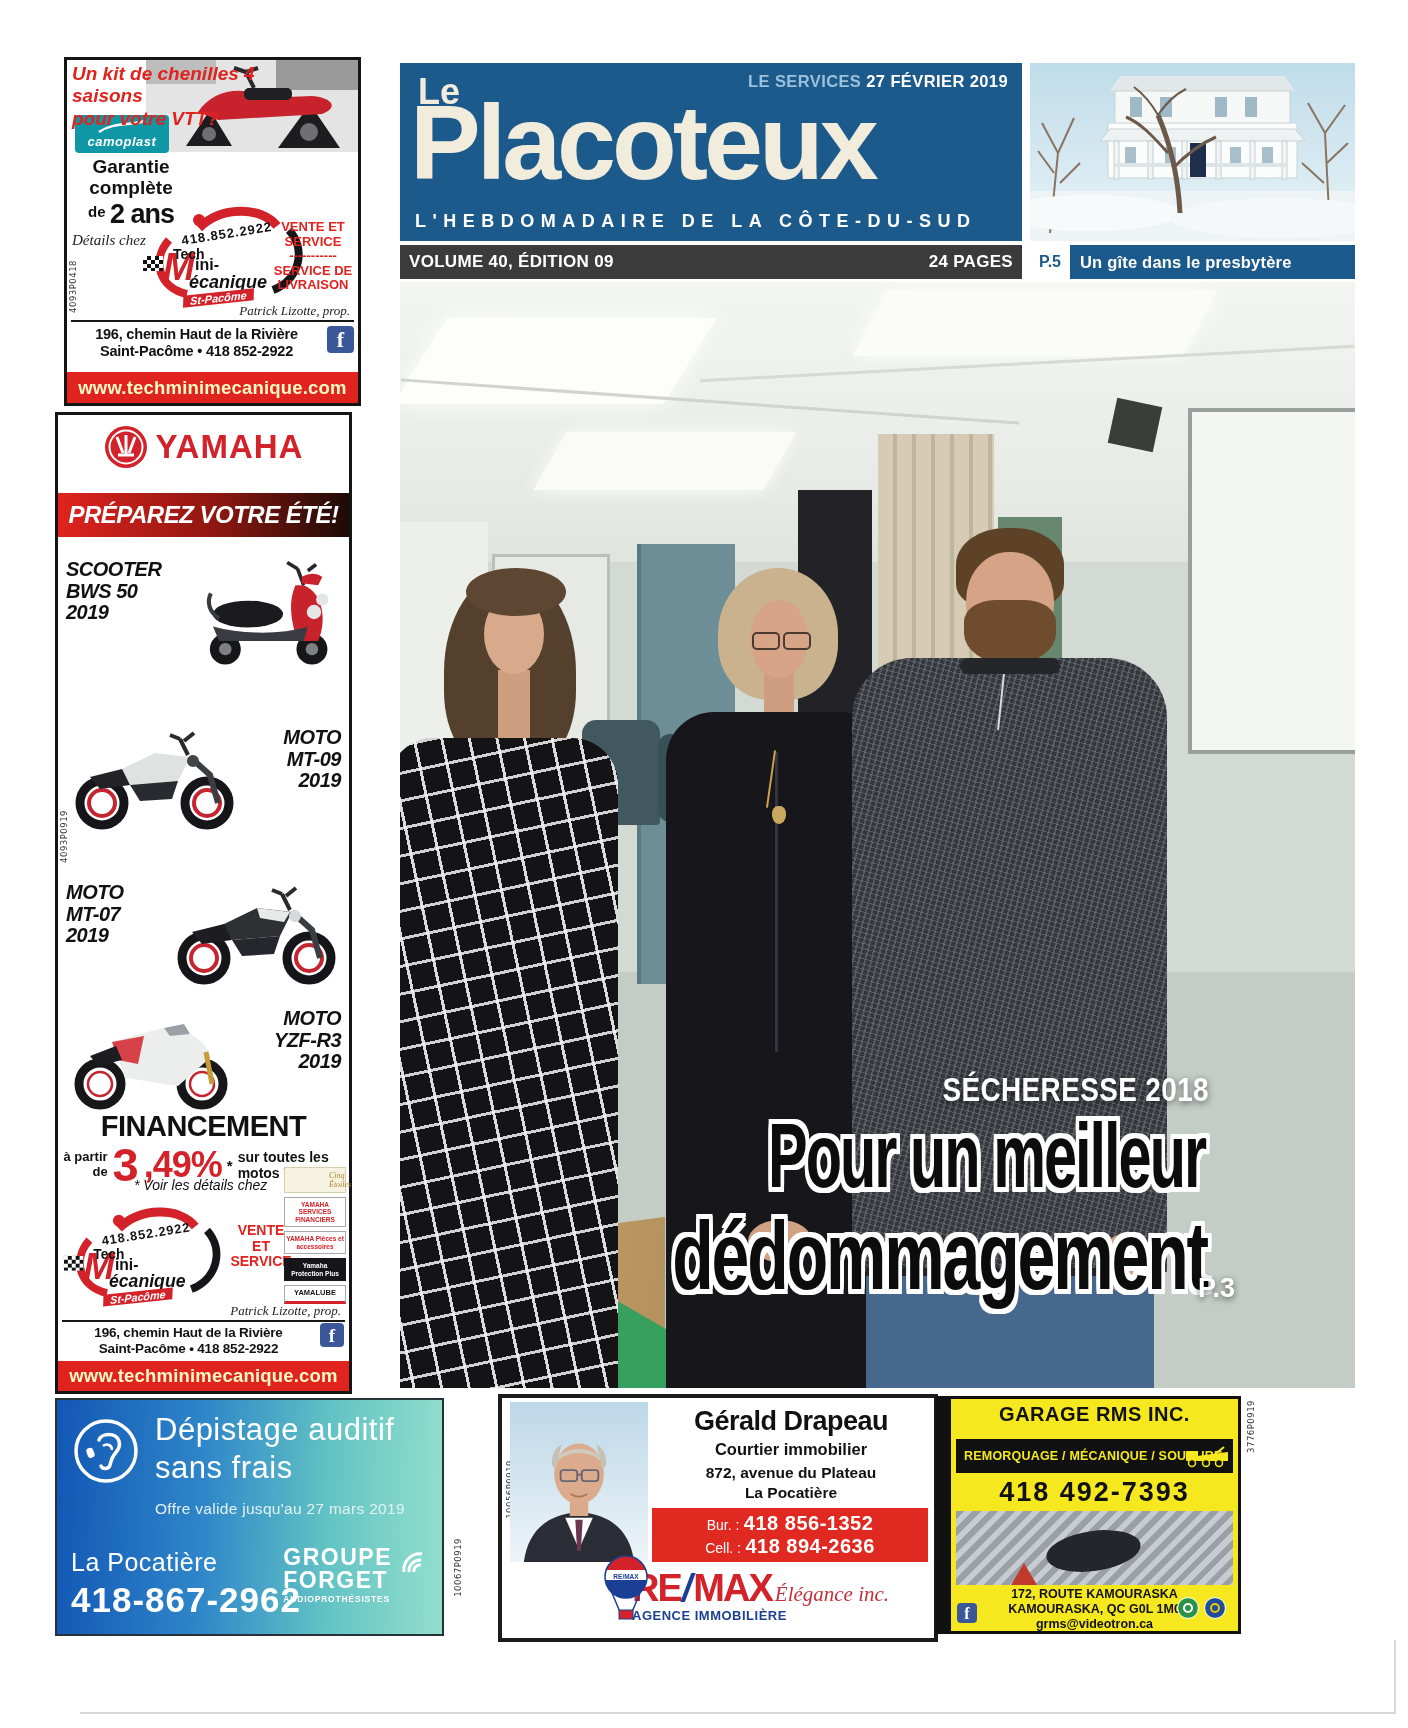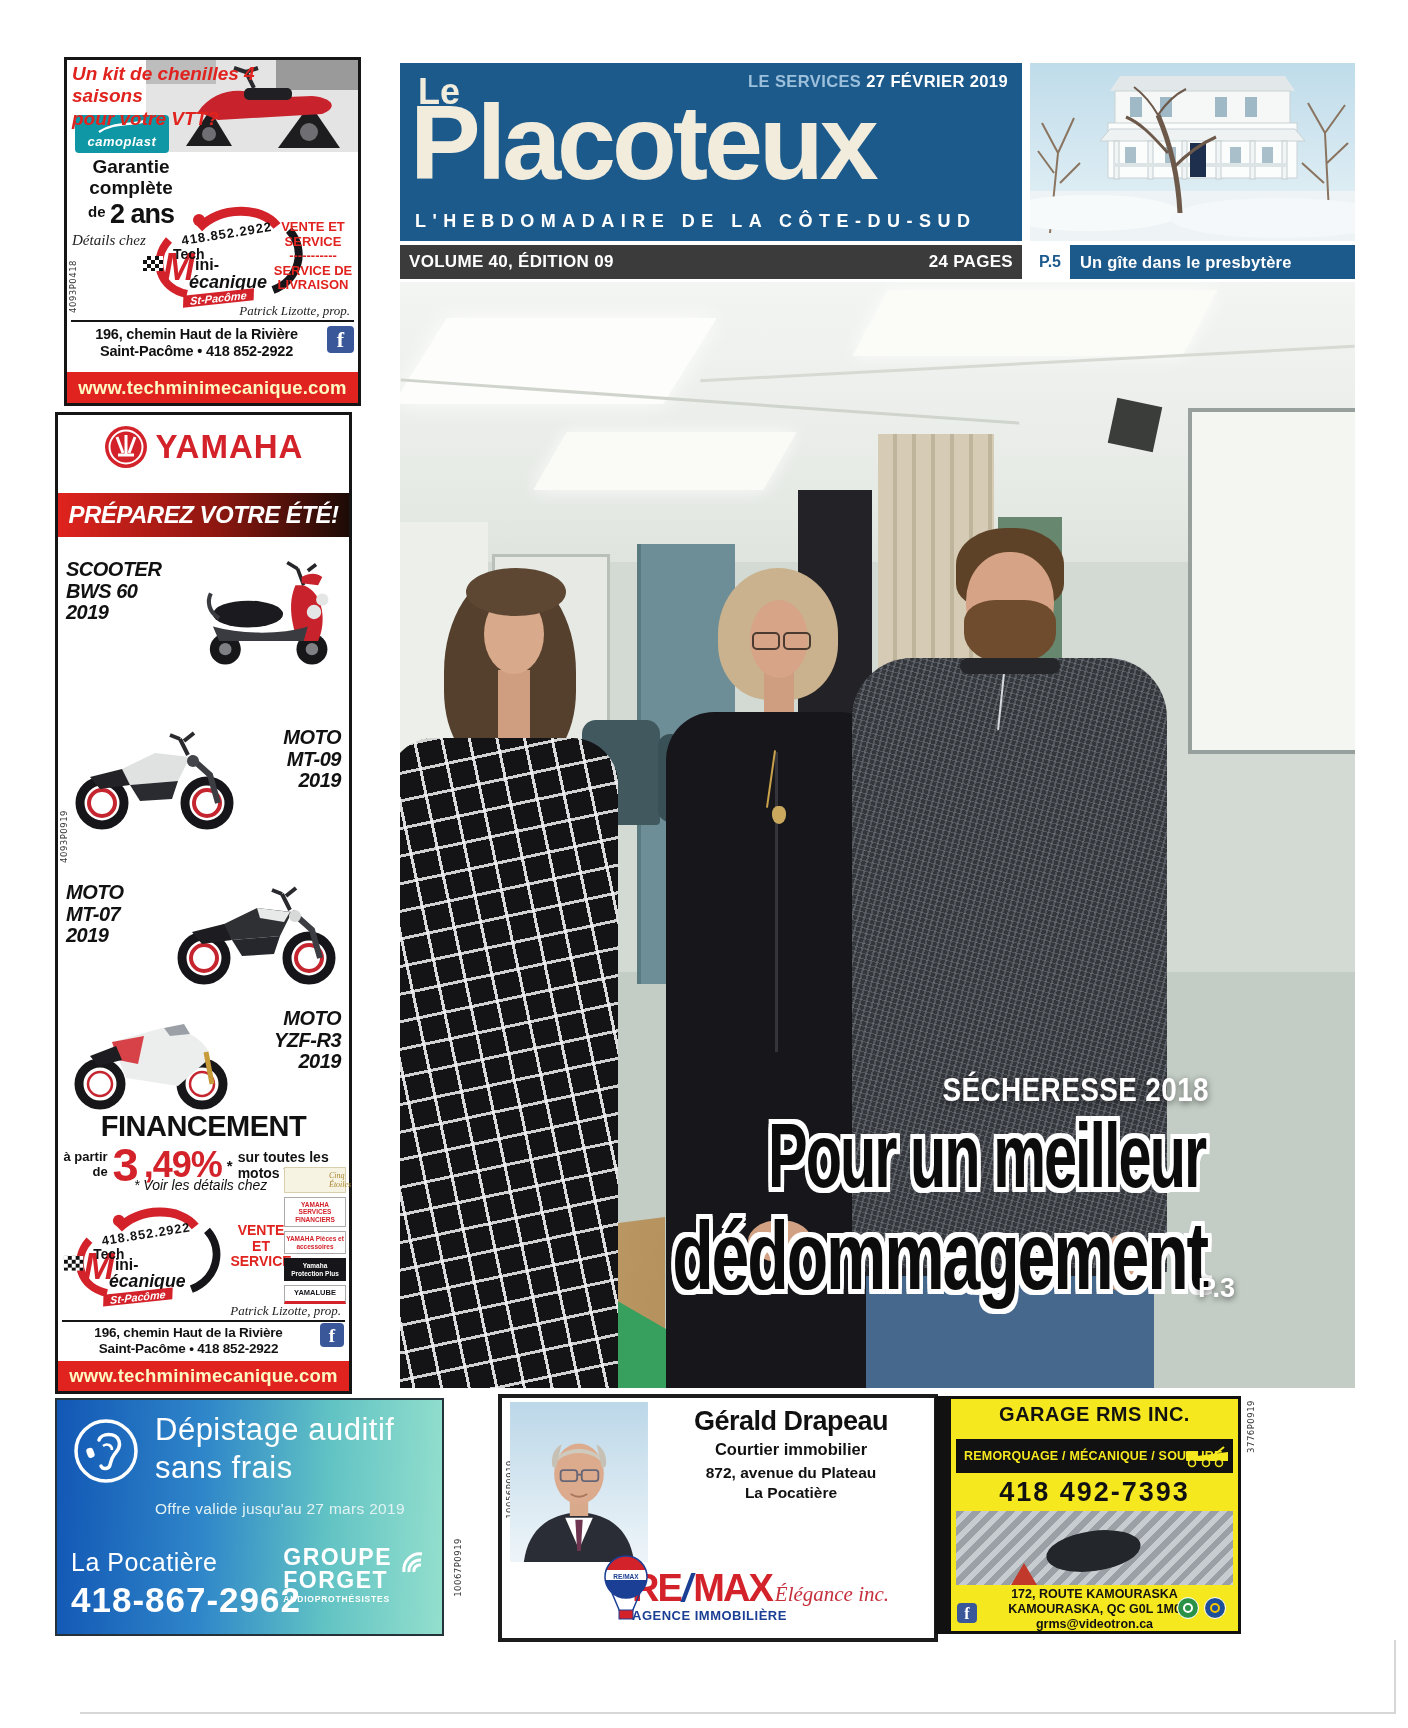--- a/index.html
+++ b/index.html
@@ -310,21 +310,21 @@
       </svg>
       <span>YAMAHA</span>
     </div>
     <div class="y-banner">
       <span>PRÉPAREZ VOTRE ÉTÉ!</span>
     </div>
 
     <div class="y-row" style="top:126px;height:160px;">
       <div class="y-label" style="left:8px;top:18px;">
         <div>SCOOTER</div>
-        <div>BWS 60</div>
+        <div>BWS 50</div>
         <div>2019</div>
       </div>
       <svg class="moto-svg" style="right:2px;top:12px;" width="165" height="118" viewBox="0 0 160 112">
         <circle cx="42" cy="92" r="15" fill="#17171a"></circle>
           <circle cx="42" cy="92" r="6" fill="#7e8084"></circle>
         <circle cx="126" cy="92" r="15" fill="#17171a"></circle>
           <circle cx="126" cy="92" r="6" fill="#7e8084"></circle>
         <path d="M118 30 C138 38 140 66 132 84 L112 84 C104 60 104 44 110 30 Z" fill="#c8232c"></path>
         <path d="M30 70 C60 78 96 78 122 70 L118 84 L36 84 Z" fill="#3a3b40"></path>
         <ellipse cx="64" cy="58" rx="34" ry="13" fill="#1b1b1f"></ellipse>
@@ -643,20 +643,30 @@
       <path d="M104 70 C106 60 102 50 94 46 L100 72 Z" fill="#c6c1b4"></path>
       <rect x="55" y="74" width="18" height="12" rx="3" fill="none" stroke="#667" stroke-width="2"></rect>
       <rect x="78" y="74" width="18" height="12" rx="3" fill="none" stroke="#667" stroke-width="2"></rect>
       <path d="M73 79 L78 79" stroke="#667" stroke-width="2"></path>
       <path d="M66 100 C72 104 78 104 84 100" stroke="#a9765c" stroke-width="2" fill="none"></path>
     </svg>
     <div class="dp-name">Gérald Drapeau</div>
     <div class="dp-job">Courtier immobilier</div>
     <div class="dp-a1">872, avenue du Plateau</div>
     <div class="dp-a2">La Pocatière</div>
+    <div class="dp-red">
+      <div>
+        <span class="lbl">Bur. :</span>
+        <span class="num">418 856-1352</span>
+      </div>
+      <div>
+        <span class="lbl">Cell. :</span>
+        <span class="num">418 894-2636</span>
+      </div>
+    </div>
     <div class="dp-remax">
       <svg class="dp-balloon" width="56" height="70" viewBox="0 0 56 70">
         <defs>
             <clipPath id="bc">
               <circle cx="28" cy="25" r="21"></circle>
             </clipPath>
           </defs>
         <g clip-path="url(#bc)">
           <rect x="0" y="0" width="56" height="18" fill="#d3222a"></rect>
           <rect x="0" y="18" width="56" height="10" fill="#ffffff"></rect>

